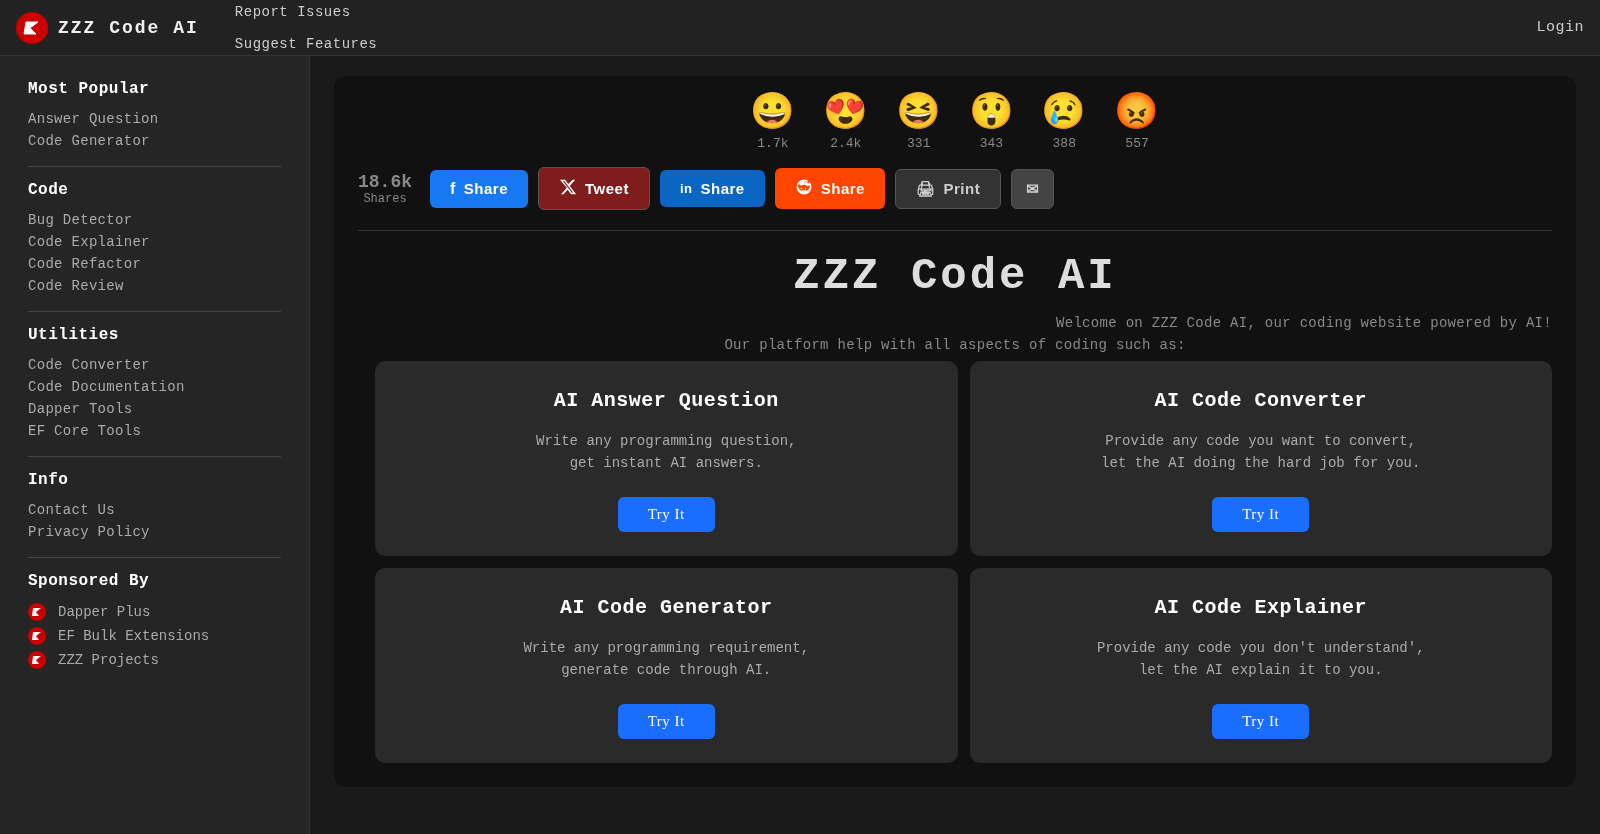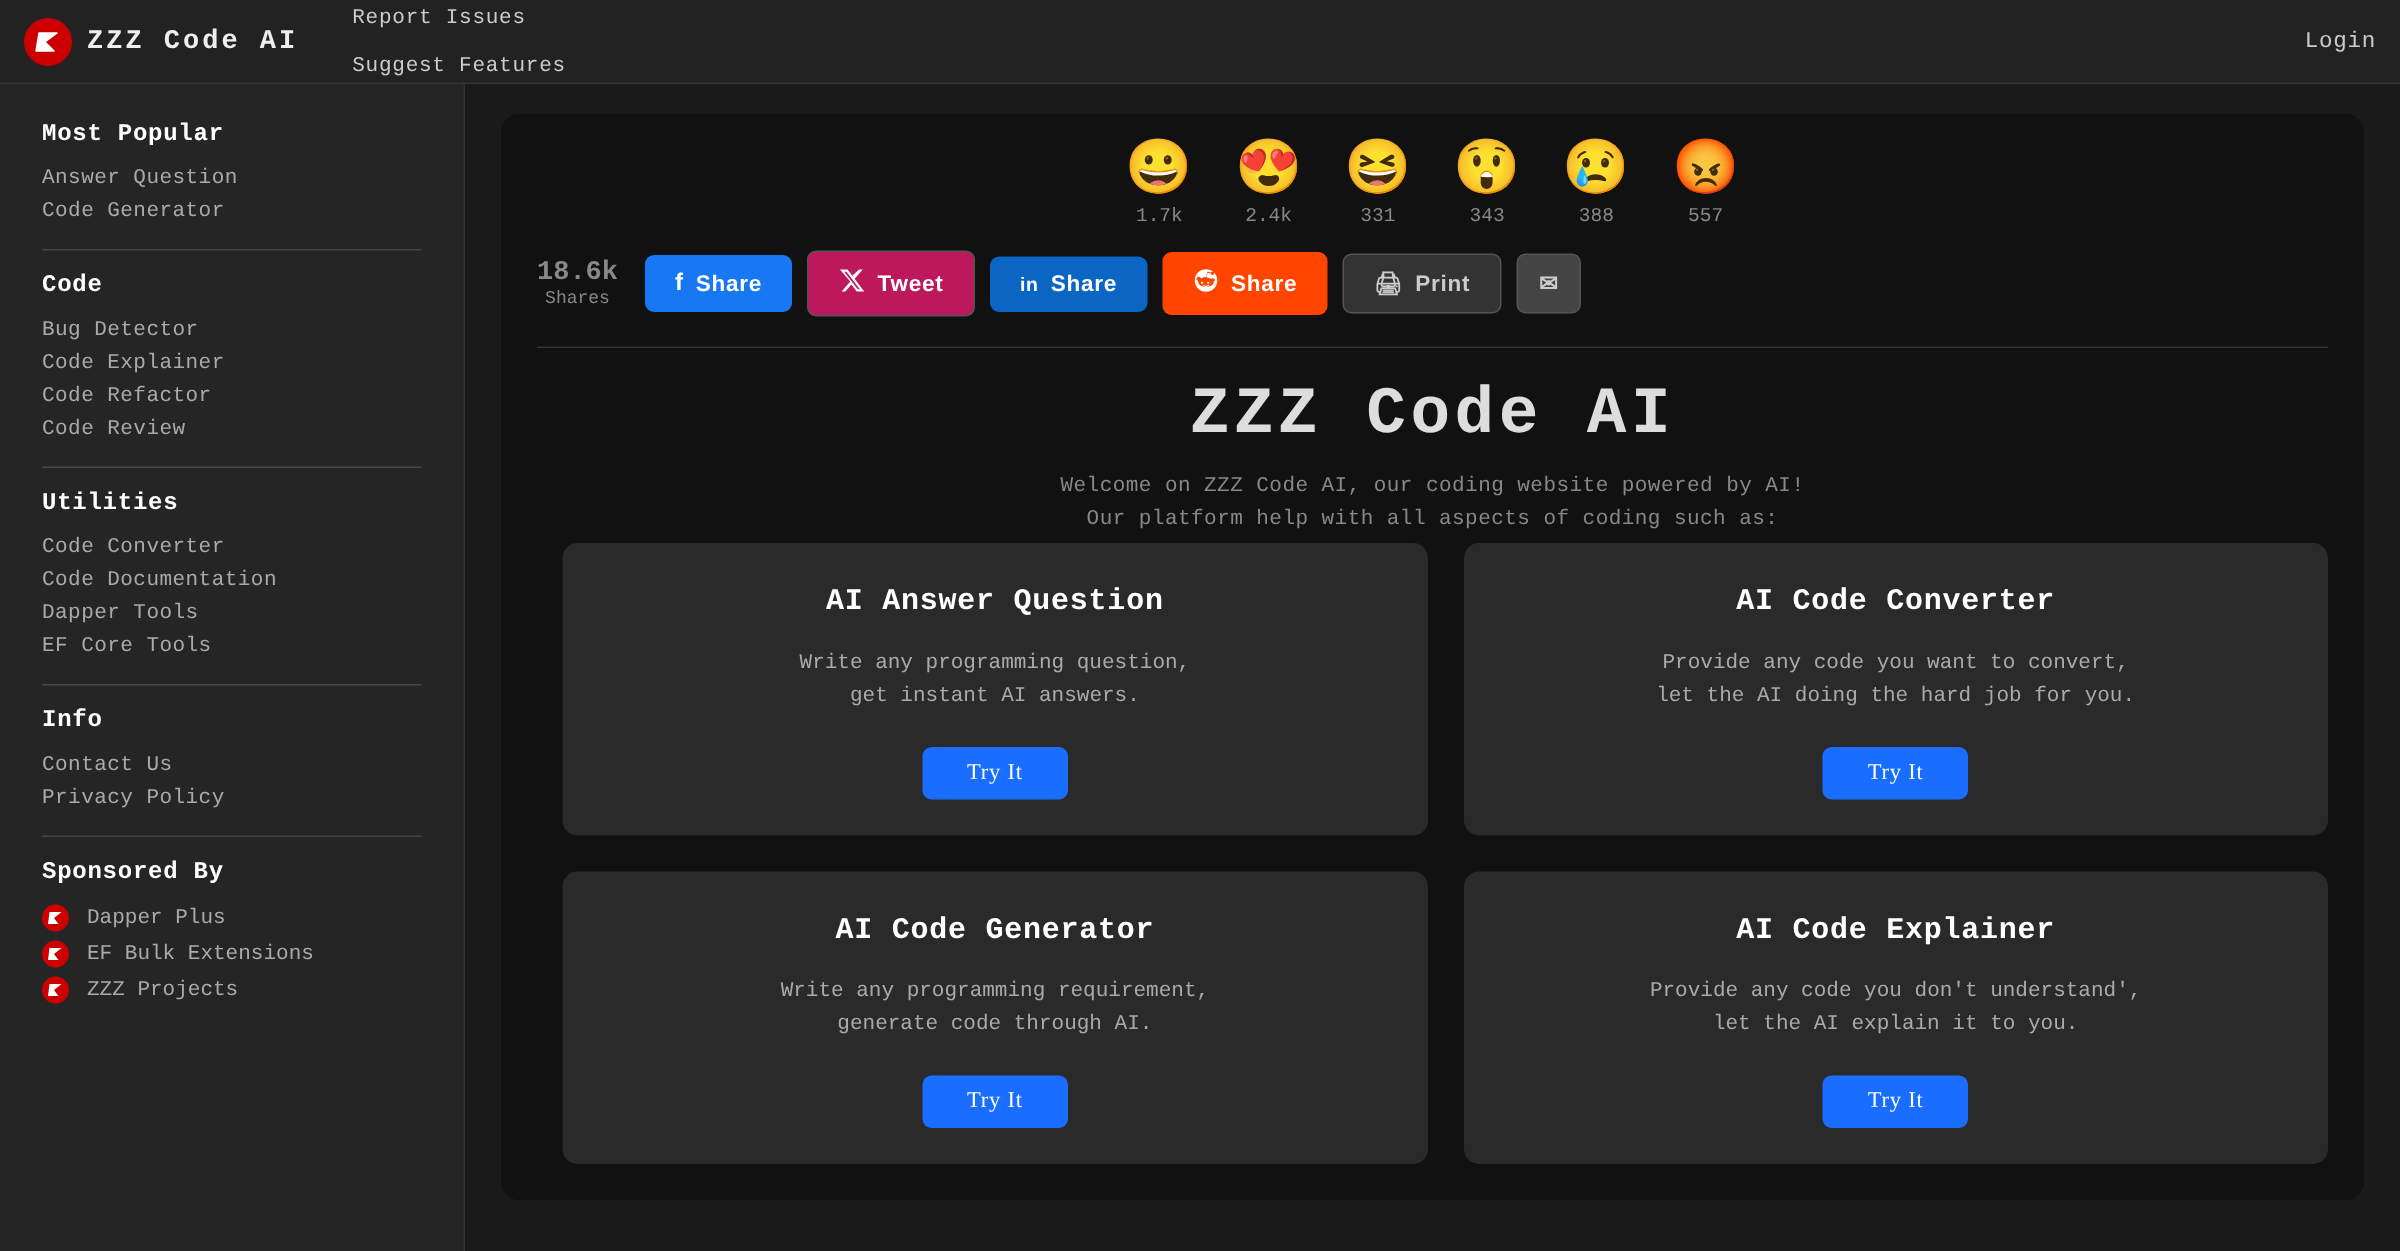--- a/index.html
+++ b/index.html
@@ -181,21 +181,21 @@
       padding: 10px 20px;
       border-radius: 6px;
       border: none;
       cursor: pointer;
       font-size: 15px;
       font-weight: bold;
       color: white;
       letter-spacing: 0.5px;
     }
     .share-btn-facebook { background: #1877f2; }
-    .share-btn-twitter { background: #be185d; border: 1px solid #555; }
+    .share-btn-twitter { background: #7f1d1d; border: 1px solid #555; }
     .share-btn-linkedin { background: #0a66c2; }
     .share-btn-reddit { background: #ff4500; }
     .share-btn-print { background: #333; border: 1px solid #555; color: #ccc; }
     .share-btn-email { background: #444; border: 1px solid #555; color: #ccc; padding: 10px 14px; }
 
     .share-divider {
       border: none;
       border-top: 1px solid #333;
       margin: 20px 0;
     }
@@ -203,39 +203,39 @@
     
     .hero-title {
       text-align: center;
       font-size: 44px;
       color: #ddd;
       font-family: 'Courier New', Courier, monospace;
       letter-spacing: 3px;
       margin-bottom: 14px;
     }
     .hero-subtitle {
-      text-align: center;
+      text-align: right;
       color: #888;
       font-size: 14px;
       margin-bottom: 6px;
       letter-spacing: 0.3px;
     }
     .hero-desc {
       text-align: center;
       color: #888;
       font-size: 14px;
       margin-bottom: 8px;
       letter-spacing: 0.3px;
     }
 
     
     .cards-grid {
       display: grid;
       grid-template-columns: 1fr 1fr;
-      gap: 24px;
+      gap: 12px;
       padding-left: 17px;
     }
     .feature-card {
       background: #2a2a2a;
       border-radius: 10px;
       padding: 28px 28px 24px 28px;
       display: flex;
       flex-direction: column;
       align-items: center;
       text-align: center;

